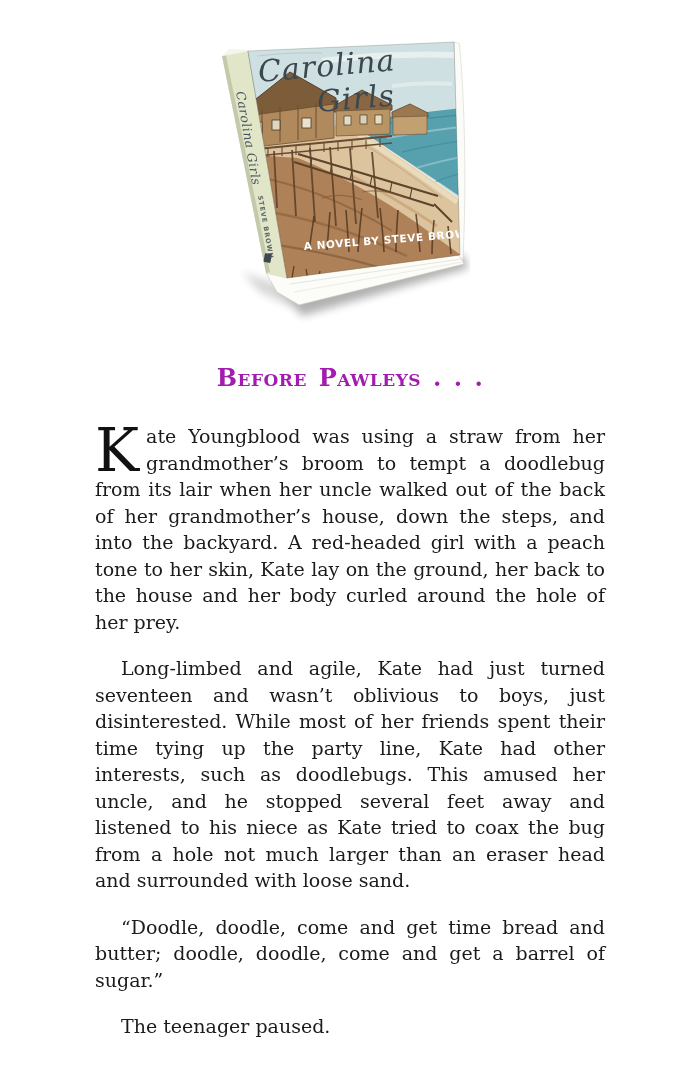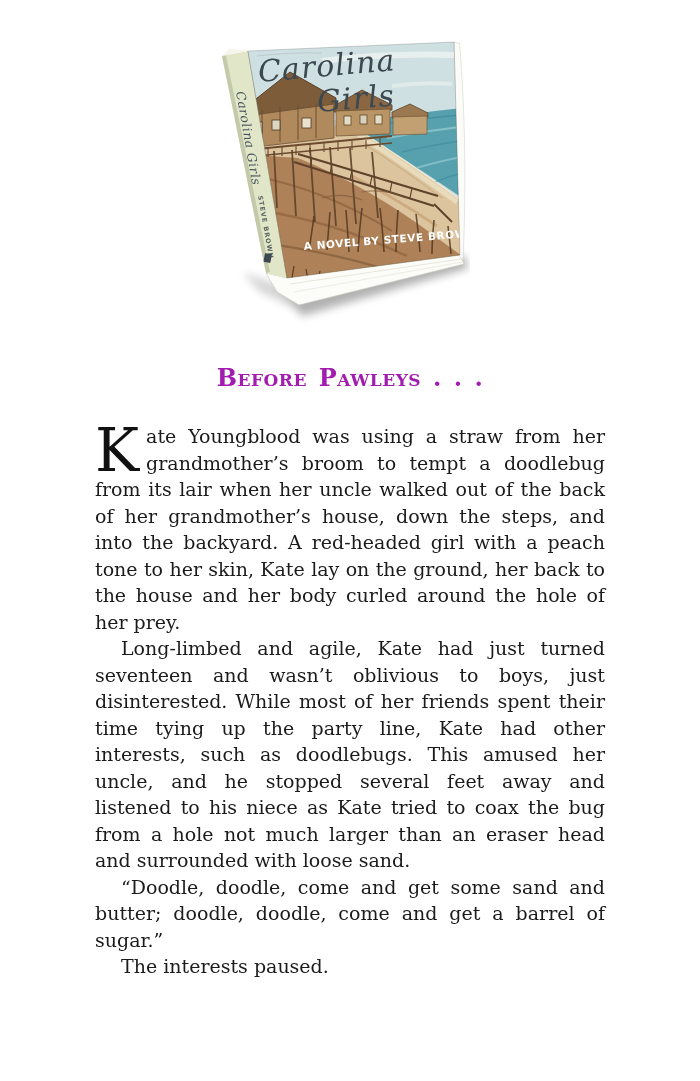--- a/index.html
+++ b/index.html
@@ -5,21 +5,21 @@
   html,body{margin:0;padding:0;background:#ffffff;}
   .page{position:relative;width:700px;height:1081px;background:#ffffff;overflow:hidden;
         font-family:"DejaVu Serif",serif;}
   .book-wrap{position:absolute;left:202px;top:26px;width:268px;height:308px;}
   .chapter-heading{position:absolute;top:362px;left:0;width:700px;margin:0;text-align:center;
         font-family:"DejaVu Serif",serif;font-weight:700;font-size:24px;line-height:32px;
         font-variant:small-caps;letter-spacing:0.5px;word-spacing:3px;color:#a21caf;}
   .chapter-body{position:absolute;top:423px;left:95px;width:510px;
         font-size:19px;line-height:26.5px;color:#1b1b1b;text-align:justify;}
   .chapter-body p{margin:0;padding:0;}
-  .chapter-body p.indent{text-indent:26px;}
+  .chapter-body p.indent{text-indent:26px;margin-top:20px;}
   .dropcap{float:left;font-size:59px;line-height:46px;padding:5px 7px 0 0;color:#111;}
   svg text{user-select:none;}
 </style>
 </head>
 <body>
 
 <div class="page">
 
   <div class="book-wrap">
     <svg width="268" height="308" viewBox="0 0 268 308">
@@ -129,17 +129,17 @@
     </svg>
   </div>
 
   <h1 class="chapter-heading">Before Pawleys . . .</h1>
 
   <div class="chapter-body">
     <p>
       <span class="dropcap">K</span><span>ate Youngblood was using a straw from her grandmother’s broom to tempt a doodlebug from its lair when her uncle walked out of the back of her grandmother’s house, down the steps, and into the backyard. A red-headed girl with a peach tone to her skin, Kate lay on the ground, her back to the house and her body curled around the hole of her prey.</span>
     </p>
     <p class="indent">Long-limbed and agile, Kate had just turned seventeen and wasn’t oblivious to boys, just disinterested. While most of her friends spent their time tying up the party line, Kate had other interests, such as doodlebugs. This amused her uncle, and he stopped several feet away and listened to his niece as Kate tried to coax the bug from a hole not much larger than an eraser head and surrounded with loose sand.</p>
-    <p class="indent">“Doodle, doodle, come and get some sand and butter; doodle, doodle, come and get a barrel of sugar.”</p>
-    <p class="indent">The interests paused.</p>
+    <p class="indent">“Doodle, doodle, come and get time bread and butter; doodle, doodle, come and get a barrel of sugar.”</p>
+    <p class="indent">The teenager paused.</p>
   </div>
 
 </div>
 
 </body></html>

